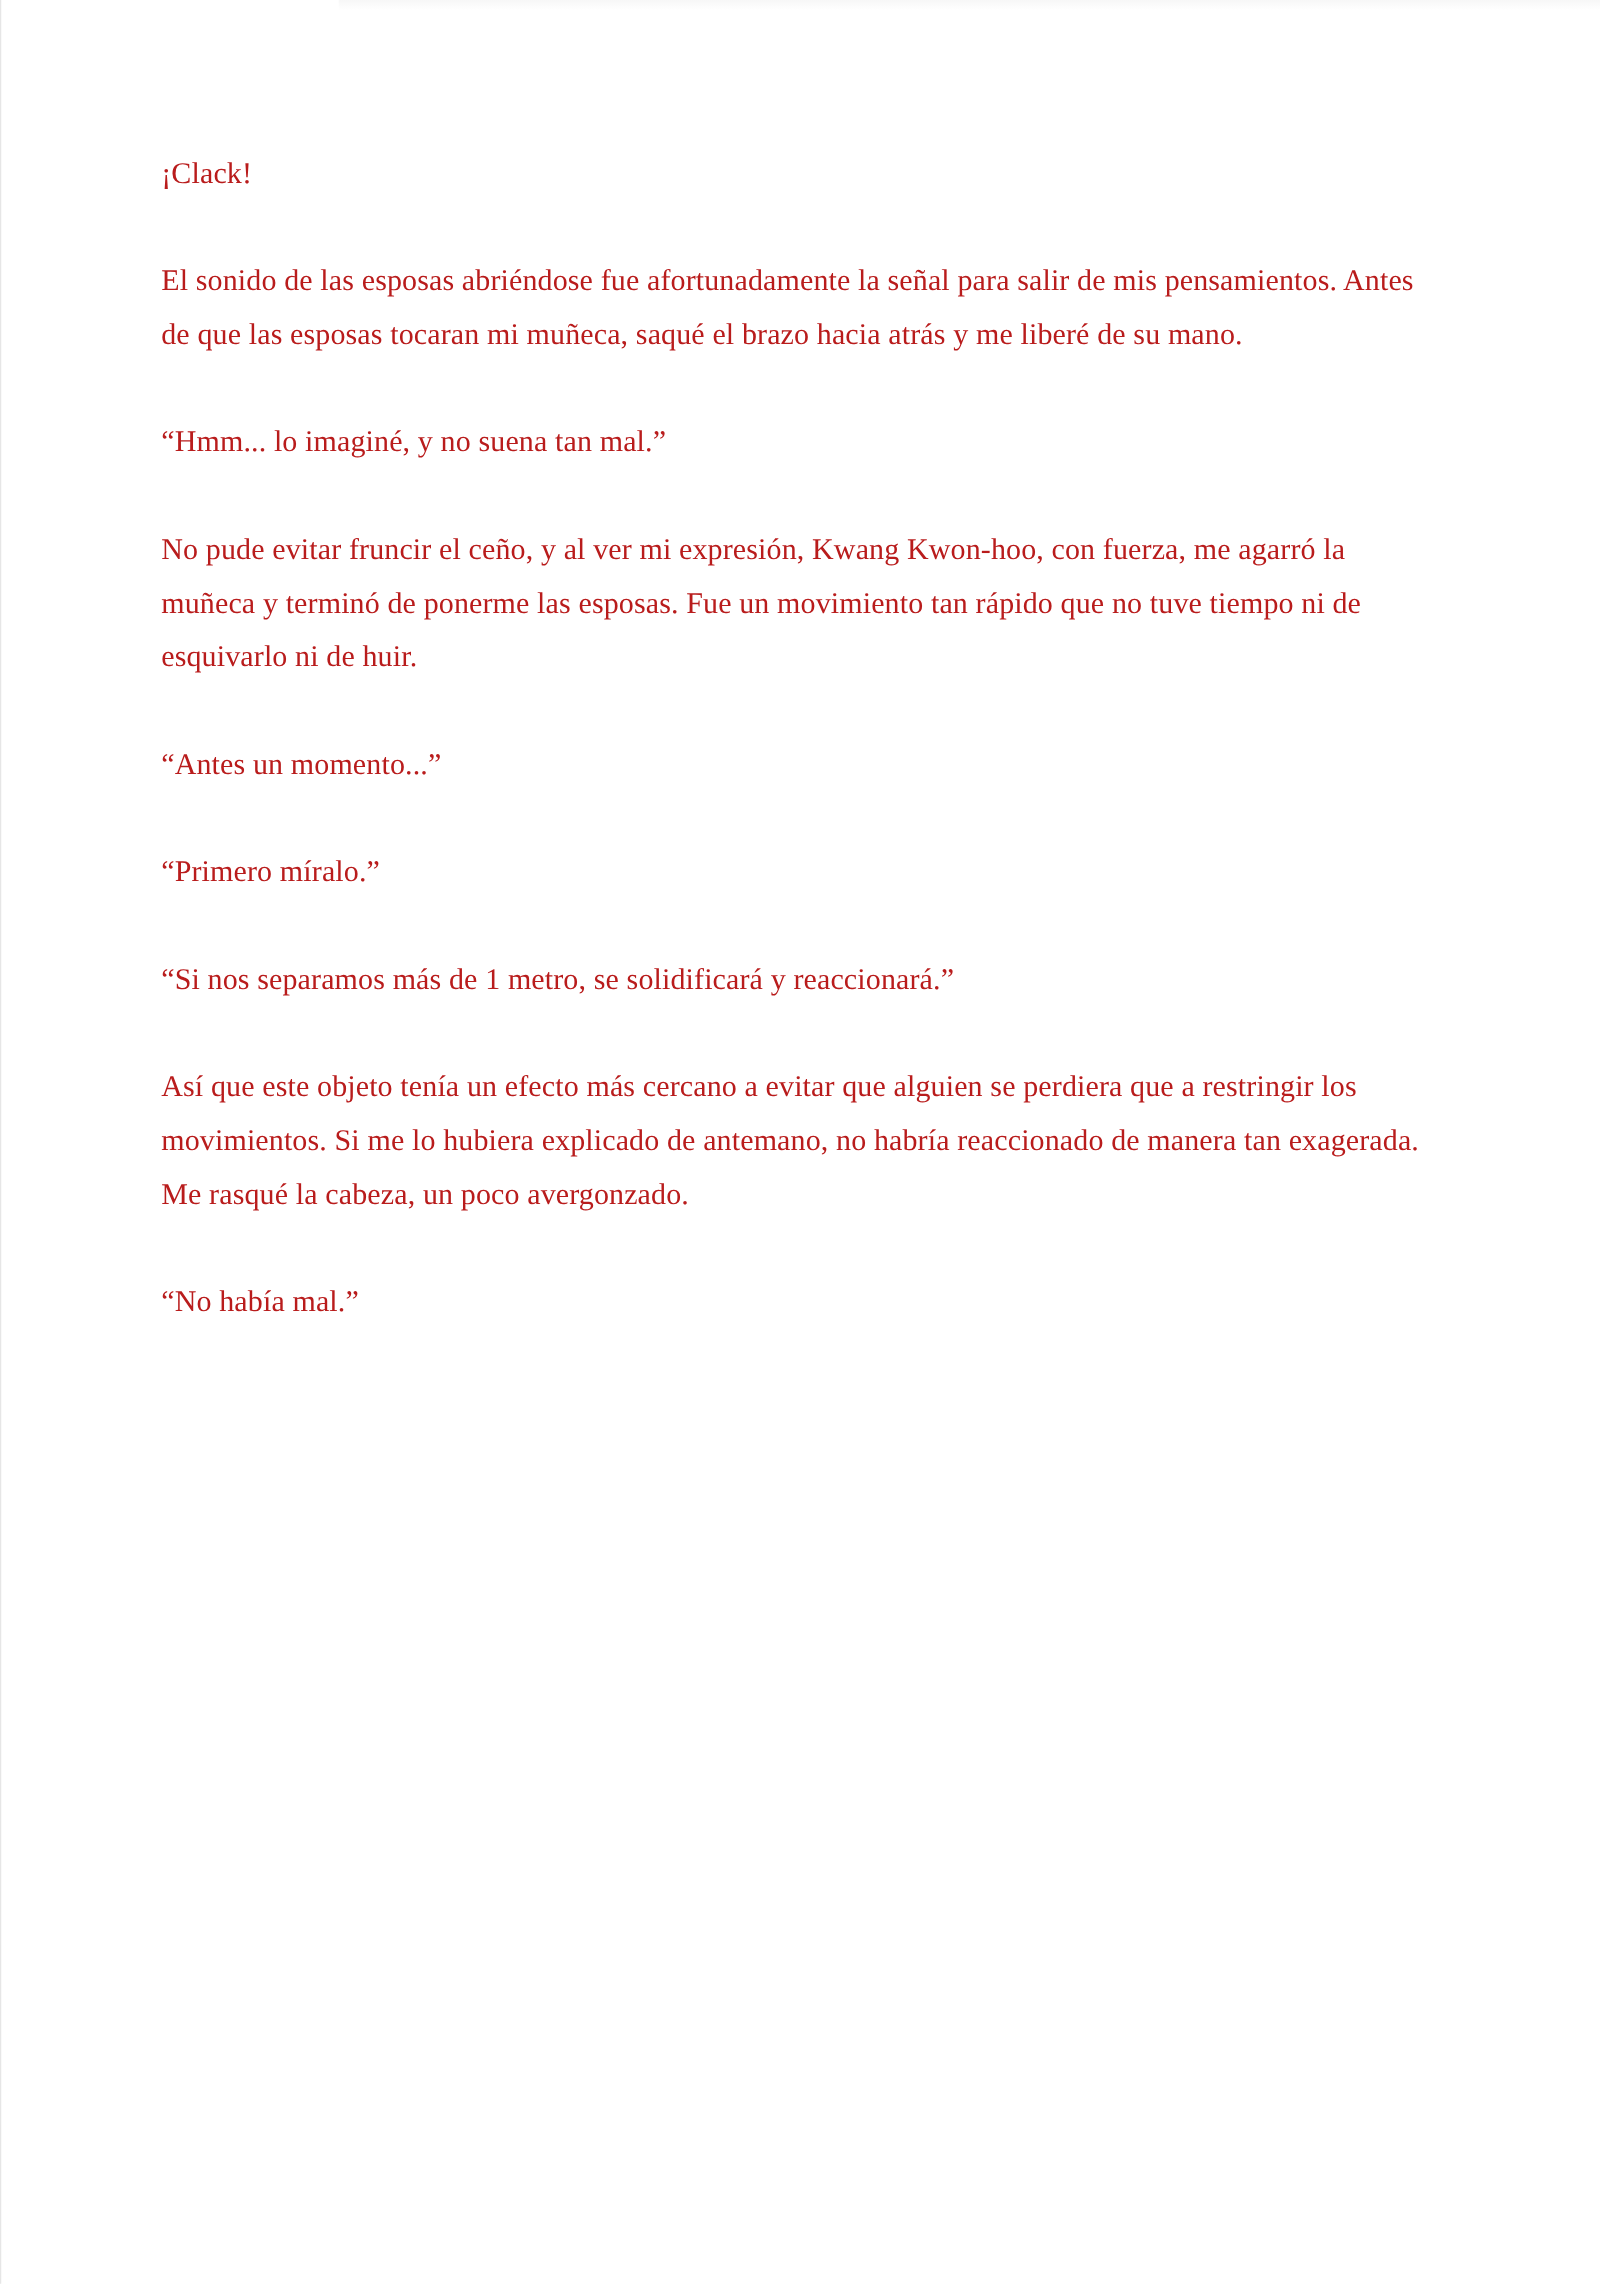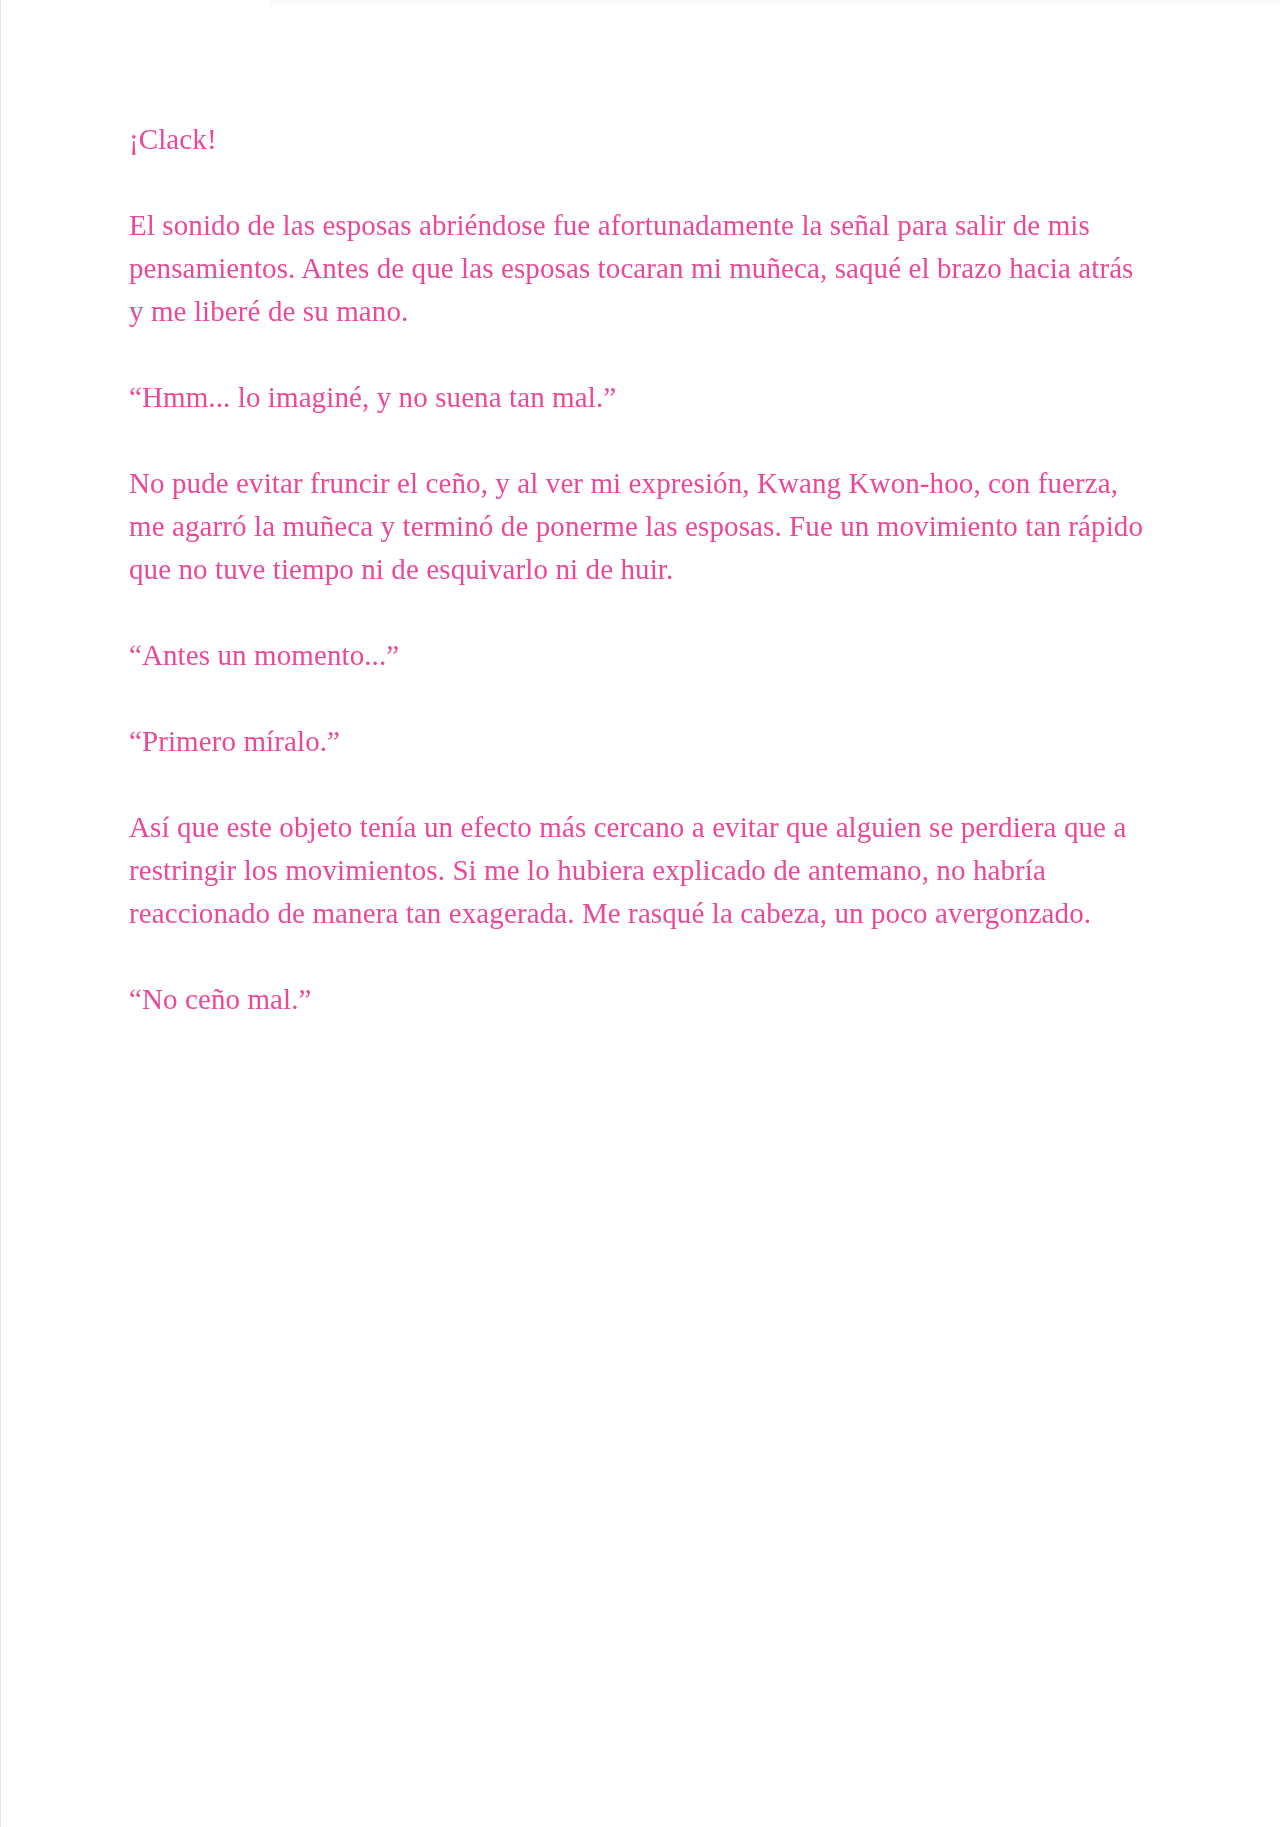--- a/index.html
+++ b/index.html
@@ -30,37 +30,38 @@
       right: 0;
       height: 8px;
       background: linear-gradient(to bottom, #f7f7f7, #ffffff);
     }
     .content {
       position: absolute;
       left: 128px;
       top: 118px;
       width: 1020px;
       font-family: "Liberation Serif", "DejaVu Serif", serif;
-      font-size: 29px;
+      font-size: 24px;
       line-height: 43px;
-      color: #ec4899;
+      color: #b91c1c;
       letter-spacing: 0.1px;
     }
     .content p {
       margin: 0 0 43px 0;
     }
   </style>
 </head>
 <body>
 
 <div class="page">
   <div class="top-shade"></div>
   <div class="content">
     <p>¡Clack!</p>
     <p>El sonido de las esposas abriéndose fue afortunadamente la señal para salir de mis pensamientos. Antes de que las esposas tocaran mi muñeca, saqué el brazo hacia atrás y me liberé de su mano.</p>
     <p>“Hmm... lo imaginé, y no suena tan mal.”</p>
     <p>No pude evitar fruncir el ceño, y al ver mi expresión, Kwang Kwon-hoo, con fuerza, me agarró la muñeca y terminó de ponerme las esposas. Fue un movimiento tan rápido que no tuve tiempo ni de esquivarlo ni de huir.</p>
     <p>“Antes un momento...”</p>
     <p>“Primero míralo.”</p>
+    <p>“Si nos separamos más de 1 metro, se solidificará y reaccionará.”</p>
     <p>Así que este objeto tenía un efecto más cercano a evitar que alguien se perdiera que a restringir los movimientos. Si me lo hubiera explicado de antemano, no habría reaccionado de manera tan exagerada. Me rasqué la cabeza, un poco avergonzado.</p>
-    <p>“No ceño mal.”</p>
+    <p>“No había mal.”</p>
   </div>
 </div>
 
 </body></html>

